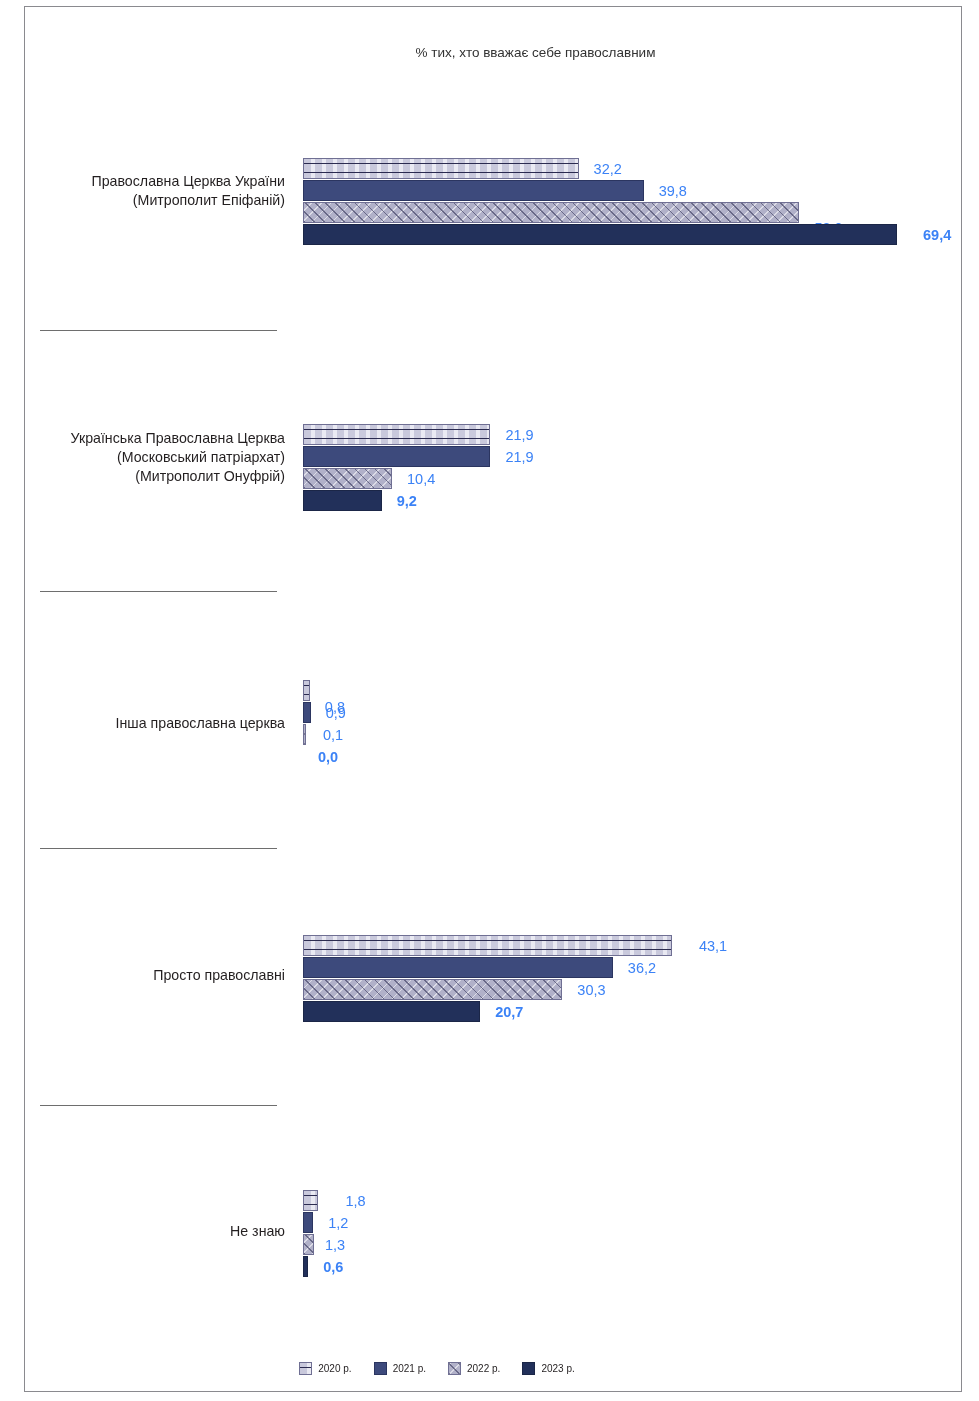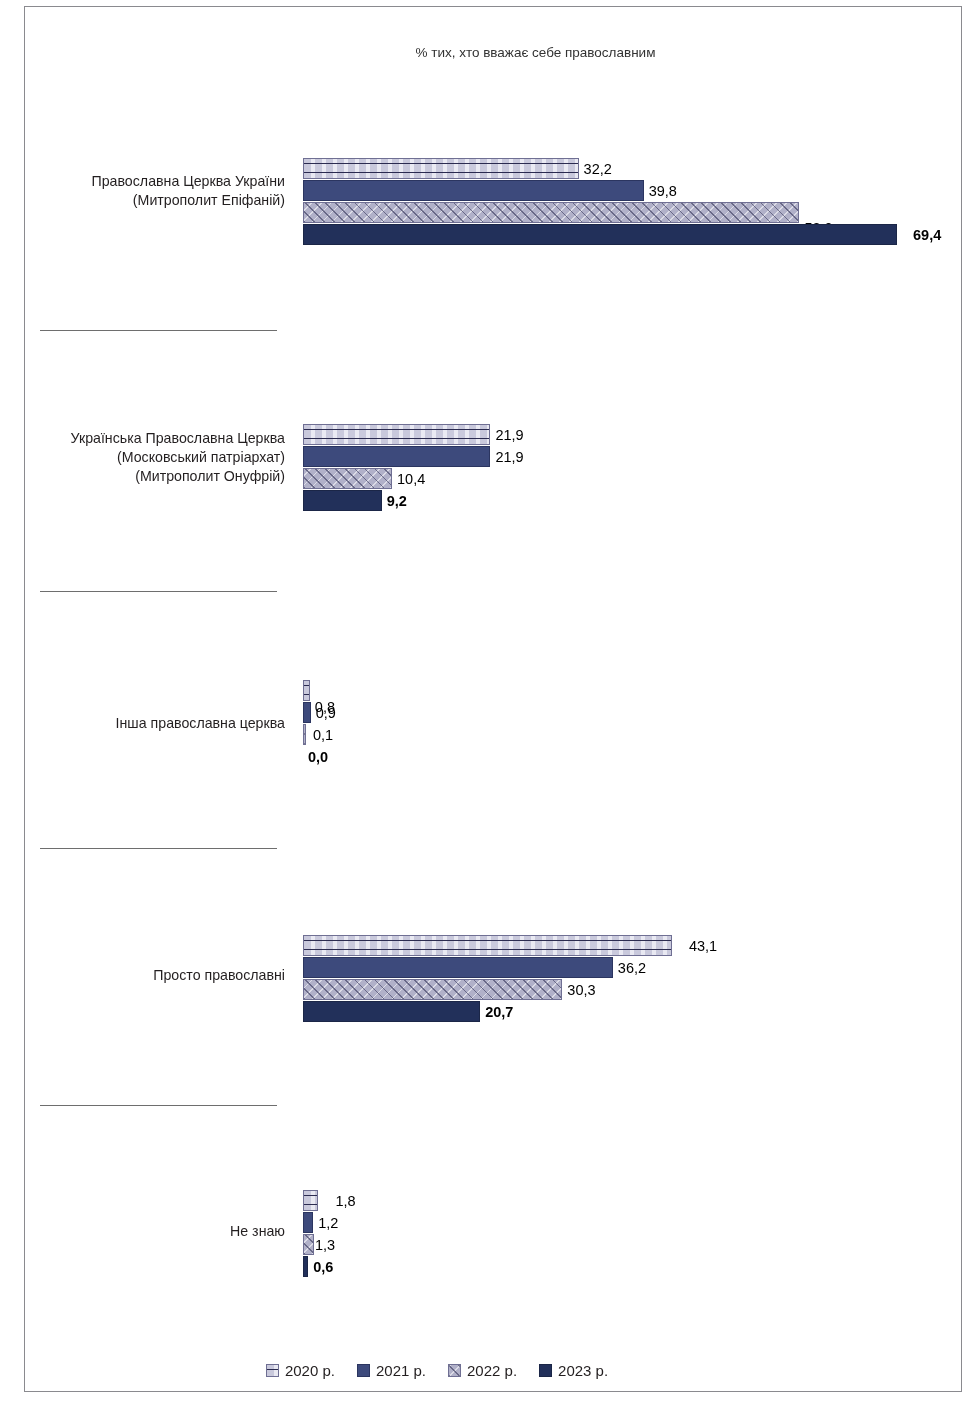--- a/index.html
+++ b/index.html
@@ -80,23 +80,23 @@
     left: 0;
     top: 0;
     height: 21px;
     box-sizing: border-box;
   }
   .val {
     position: absolute;
     top: 50%;
     transform: translateY(-52%);
     font-size: 14.5px;
-    color: #000000;
+    color: #3b82f6;
     white-space: nowrap;
-    padding-left: 5px;
+    padding-left: 15px;
   }
   .val.bold { font-weight: bold; }
 
   
   .s2020 {
     background-color: #c9c9dc;
     background-image:
       repeating-linear-gradient(
         to bottom,
         rgba(0,0,0,0) 0px, rgba(0,0,0,0) 4px,
@@ -144,21 +144,21 @@
 
   #legend {
     position: absolute;
     left: 0;
     top: 1362px;
     width: 874px;
     display: flex;
     justify-content: center;
     align-items: center;
     gap: 22px;
-    font-size: 15px;
+    font-size: 10px;
     color: #231f20;
   }
   .leg-item { display: flex; align-items: center; gap: 6px; }
   .swatch {
     width: 13px; height: 13px; display: inline-block; box-sizing: border-box;
   }
 </style>
 </head>
 <body>
 

